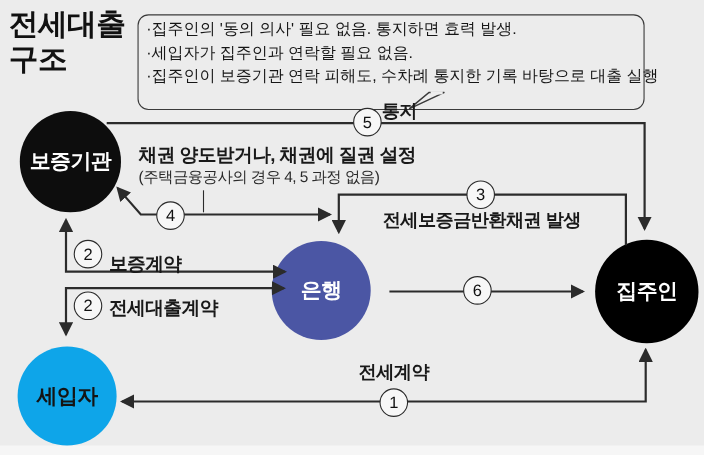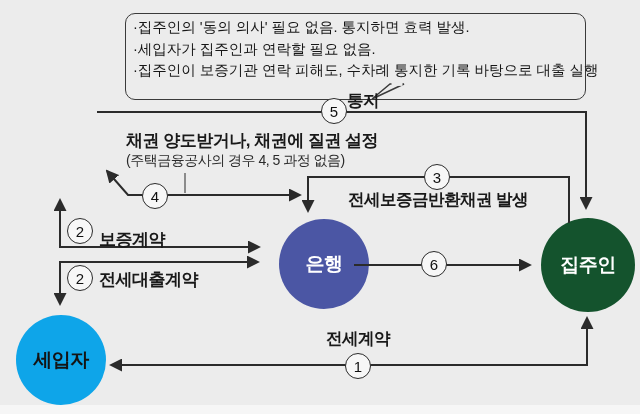--- a/index.html
+++ b/index.html
@@ -12,21 +12,21 @@
          letter-spacing:-0.5px;color:#111;}
   
   #note{left:125px;top:13px;width:461px;height:87px;border:1.5px solid #3a3a3a;
         border-radius:10px;box-sizing:border-box;padding:3px 6px 0 7px;
         font-size:14.5px;font-weight:500;line-height:21.5px;color:#161616;
         white-space:nowrap;z-index:1;}
   
   .node{border-radius:50%;display:flex;align-items:center;justify-content:center;
         font-weight:700;font-size:19px;letter-spacing:-0.5px;z-index:2;}
   #node-guarantor{left:18px;top:101px;width:92px;height:92px;background:#0d0d0d;color:#fff;}
-  #node-bank{left:279px;top:219px;width:90px;height:90px;background:#4b56a4;color:#fff;}
+  #node-bank{left:247px;top:219px;width:90px;height:90px;background:#4b56a4;color:#fff;}
   #node-landlord{left:541px;top:218px;width:94px;height:94px;background:#e8534b;color:#fff;}
   #node-tenant{left:16px;top:315px;width:90px;height:90px;background:#f5a52c;color:#141414;}
   
   #wires{left:0;top:0;z-index:3;}
   
   .badge{width:26px;height:26px;border:1.6px solid #2b2b2b;border-radius:50%;
          background:#f7f7f7;box-sizing:border-box;display:flex;align-items:center;
          justify-content:center;font-size:15px;font-weight:500;color:#111;z-index:4;}
   
   .lbl{font-weight:600;font-size:16.5px;letter-spacing:-0.5px;color:#191919;
@@ -50,32 +50,37 @@
   #bottom-strip{left:0;top:405px;width:640px;height:9px;background:#f6f6f6;z-index:0;}
 </style>
 </head>
 <body>
 
 <div id="stage">
 
   <div class="abs" id="bottom-strip"></div>
 
   <div class="abs" id="title">
+    <div>전세대출</div>
+    <div>구조</div>
   </div>
 
   <div class="abs" id="note">
     <div>·집주인의 '동의 의사' 필요 없음. 통지하면 효력 발생.</div>
     <div>·세입자가 집주인과 연락할 필요 없음.</div>
     <div>·집주인이 보증기관 연락 피해도, 수차례 통지한 기록 바탕으로 대출 실행</div>
   </div>
 
+  <div class="abs node" id="node-guarantor" style="background: rgb(13, 13, 13);">
+    <span>보증기관</span>
+  </div>
   <div class="abs node" id="node-bank" style="background: rgb(75, 86, 164);">
     <span>은행</span>
   </div>
-  <div class="abs node" id="node-landlord" style="background: #14532d;">
+  <div class="abs node" id="node-landlord" style="background: #000000;">
     <span>집주인</span>
   </div>
   <div class="abs node" id="node-tenant" style="background: #0ea5e9;">
     <span>세입자</span>
   </div>
 
   <svg class="abs" id="wires" width="640" height="414" viewBox="0 0 640 414">
     <defs>
       <marker id="ah" viewBox="0 0 10 10" refX="8.5" refY="5" markerWidth="6.5" markerHeight="6.5" orient="auto-start-reverse" markerUnits="strokeWidth">
         <path d="M0 0 L10 5 L0 10 Z" fill="#2b2b2b"></path>

